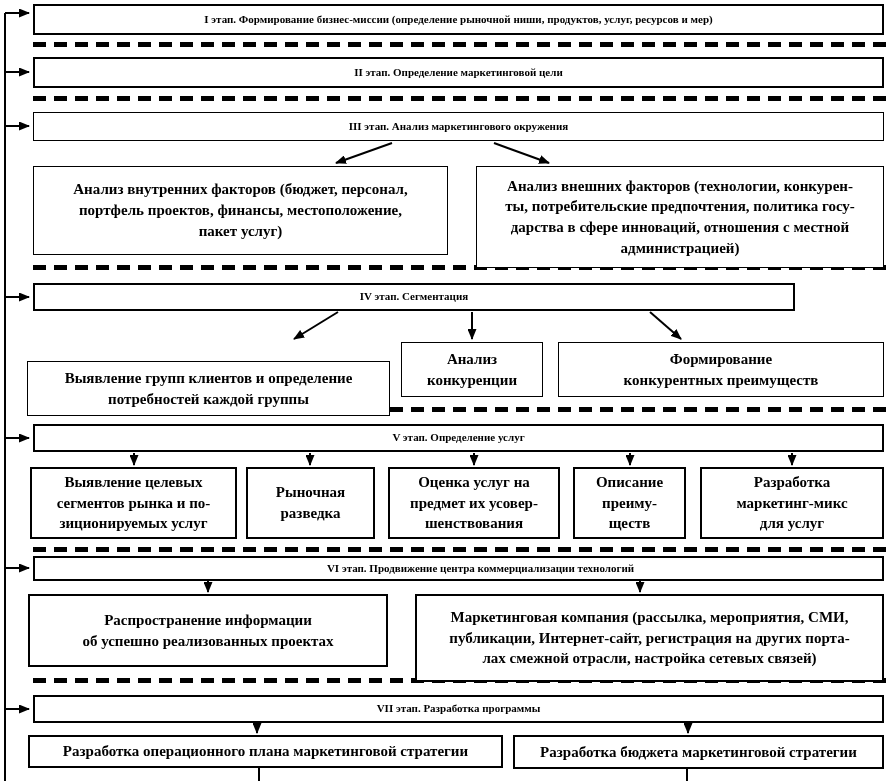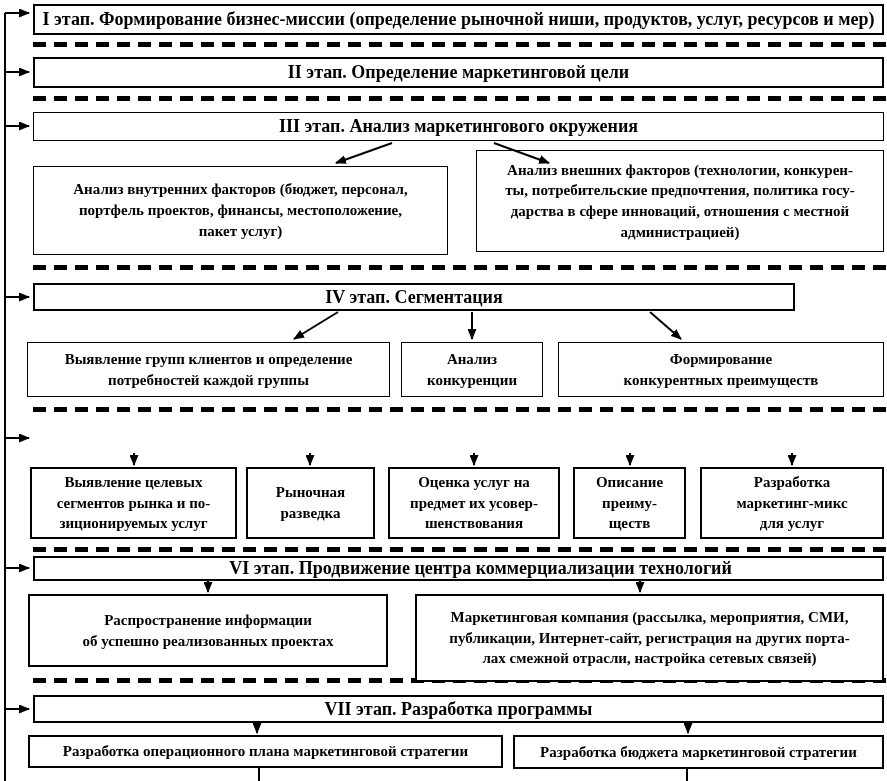--- a/index.html
+++ b/index.html
@@ -19,21 +19,21 @@
     border: 2px solid #000;
     display: flex;
     align-items: center;
     justify-content: center;
     text-align: center;
     white-space: pre-line;
     font-weight: bold;
     padding: 1px 4px;
     z-index: 2;
   }
-  .hdr { font-size: 18px; line-height: 1.25; }
+  .hdr { font-size: 11px; line-height: 1.25; }
   .sub { font-size: 15px; line-height: 1.38; }
   .thin { border-width: 1px; }
   .dash {
     position: absolute;
     height: 5px;
     background: repeating-linear-gradient(90deg, #000 0px, #000 13px, transparent 13px, transparent 21px);
     z-index: 1;
   }
   svg.overlay {
     position: absolute;
@@ -46,39 +46,40 @@
 </style>
 </head>
 <body>
 
 <div id="canvas">
 
   <div class="box hdr" style="left:33px; top:4px;   width:851px; height:31px;">I этап. Формирование бизнес-миссии (определение рыночной ниши, продуктов, услуг, ресурсов и мер)</div>
   <div class="box hdr" style="left:33px; top:57px;  width:851px; height:31px;">II этап. Определение маркетинговой цели</div>
   <div class="box hdr thin" style="left:33px; top:112px; width:851px; height:29px;">III этап. Анализ маркетингового окружения</div>
   <div class="box hdr" style="left:33px; top:283px; width:762px; height:28px;">IV этап. Сегментация</div>
+  <div class="box hdr" style="left:33px; top:424px; width:851px; height:28px;">V этап. Определение услуг</div>
   <div class="box hdr" style="left:33px; top:556px; width:851px; height:25px;padding-left:48px;">VI этап. Продвижение центра коммерциализации технологий</div>
   <div class="box hdr" style="left:33px; top:695px; width:851px; height:28px;">VII этап. Разработка программы</div>
 
   <div class="dash" style="left:33px; top:42px;  width:854px;"></div>
   <div class="dash" style="left:33px; top:96px;  width:854px;"></div>
   <div class="dash" style="left:33px; top:265px; width:854px;"></div>
   <div class="dash" style="left:33px; top:407px; width:854px;"></div>
   <div class="dash" style="left:33px; top:547px; width:854px;"></div>
   <div class="dash" style="left:33px; top:678px; width:854px;"></div>
 
   <div class="box sub thin" style="left:33px;  top:166px; width:415px; height:89px;">Анализ внутренних факторов (бюджет, персонал,
 портфель проектов, финансы, местоположение,
 пакет услуг)</div>
-  <div class="box sub thin" style="left:476px; top:150px; width:408px; height:102px;">Анализ внешних факторов (технологии, конкурен-
+  <div class="box sub thin" style="left:476px; top:166px; width:408px; height:102px;">Анализ внешних факторов (технологии, конкурен-
 ты, потребительские предпочтения, политика госу-
 дарства в сфере инноваций, отношения с местной
 администрацией)</div>
 
-  <div class="box sub thin" style="left:27px;  top:342px; width:363px; height:55px;">Выявление  групп клиентов и определение
+  <div class="box sub thin" style="left:27px;  top:361px; width:363px; height:55px;">Выявление  групп клиентов и определение
 потребностей каждой группы</div>
   <div class="box sub thin" style="left:401px; top:342px; width:142px; height:55px;">Анализ
 конкуренции</div>
   <div class="box sub thin" style="left:558px; top:342px; width:326px; height:55px;">Формирование
 конкурентных преимуществ</div>
 
   <div class="box sub" style="left:30px;  top:467px; width:207px; height:72px;">Выявление целевых
 сегментов рынка и по-
 зиционируемых услуг</div>
   <div class="box sub" style="left:246px; top:467px; width:129px; height:72px;">Рыночная

